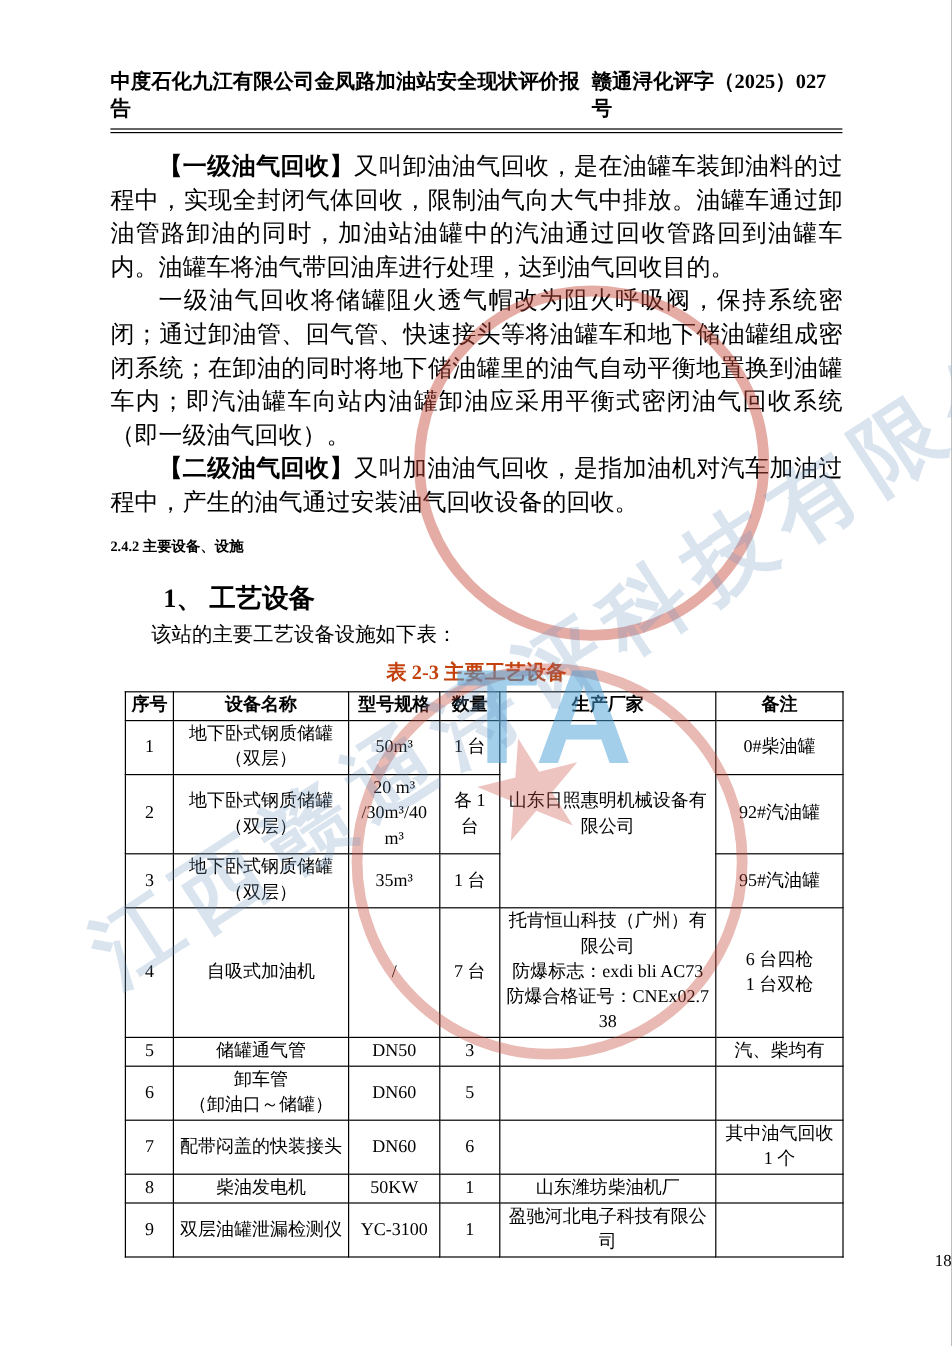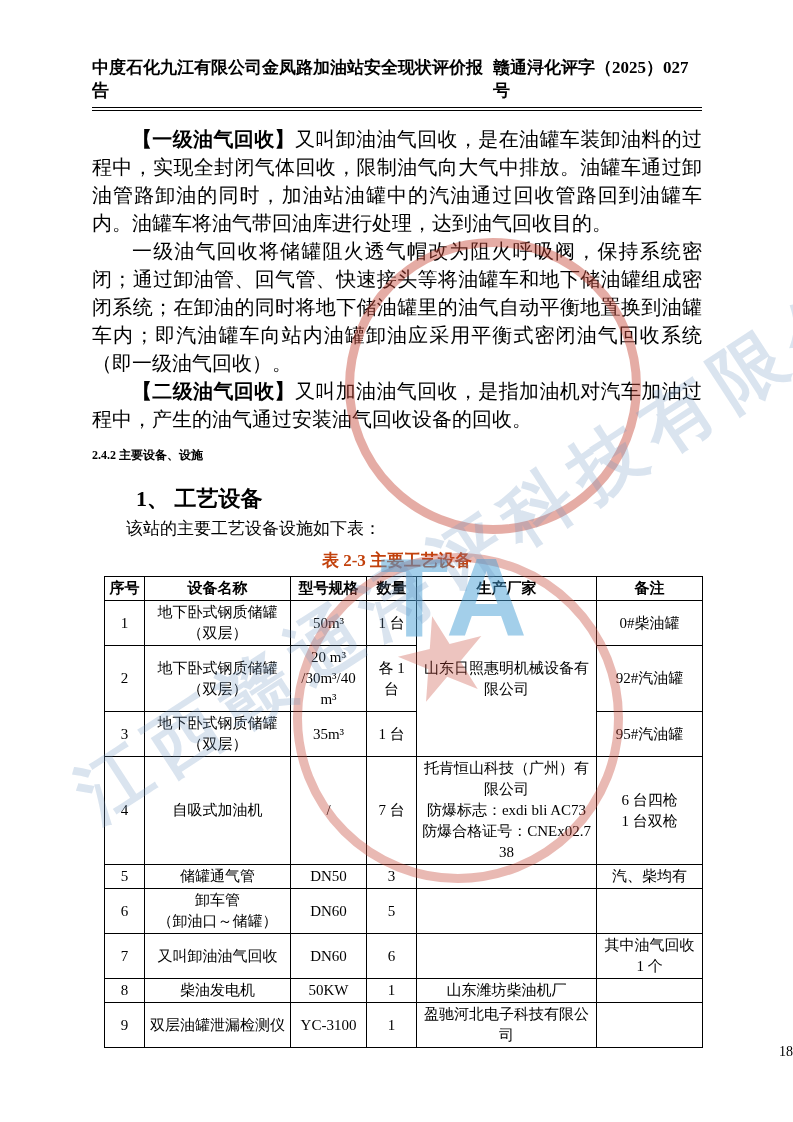--- a/index.html
+++ b/index.html
@@ -133,21 +133,21 @@
           <td>6</td>
           <td>卸车管
 （卸油口～储罐）</td>
           <td>DN60</td>
           <td>5</td>
           <td></td>
           <td></td>
         </tr>
         <tr>
           <td>7</td>
-          <td>又叫卸油油气回收</td>
+          <td>配带闷盖的快装接头</td>
           <td>DN60</td>
           <td>6</td>
           <td></td>
           <td>其中油气回收 1 个</td>
         </tr>
         <tr>
           <td>8</td>
           <td>柴油发电机</td>
           <td>50KW</td>
           <td>1</td>

